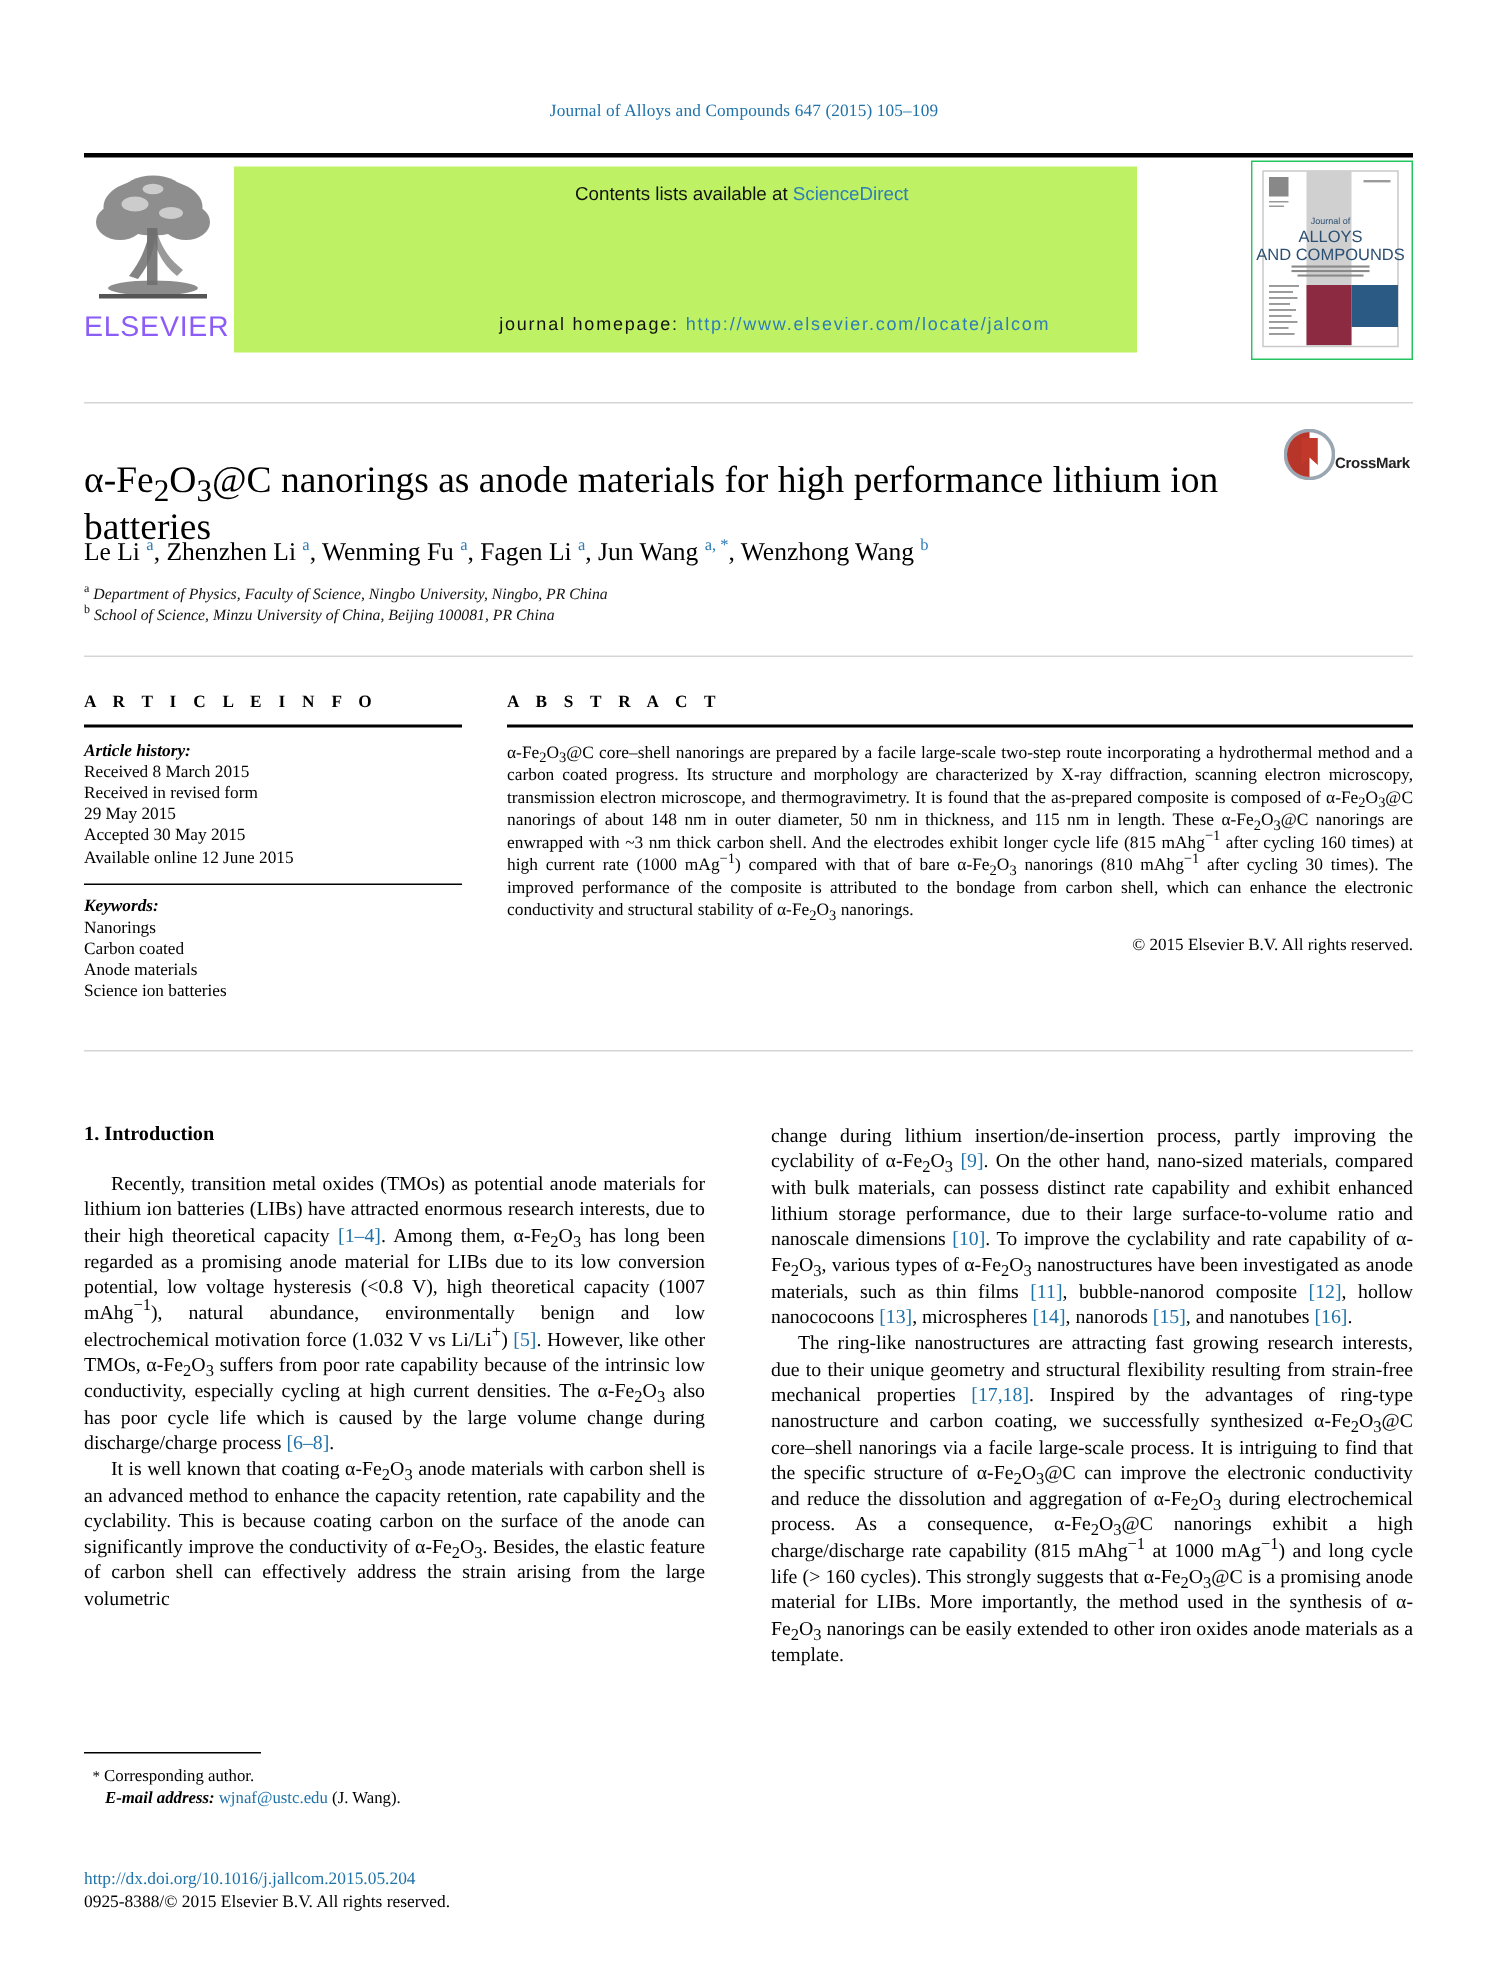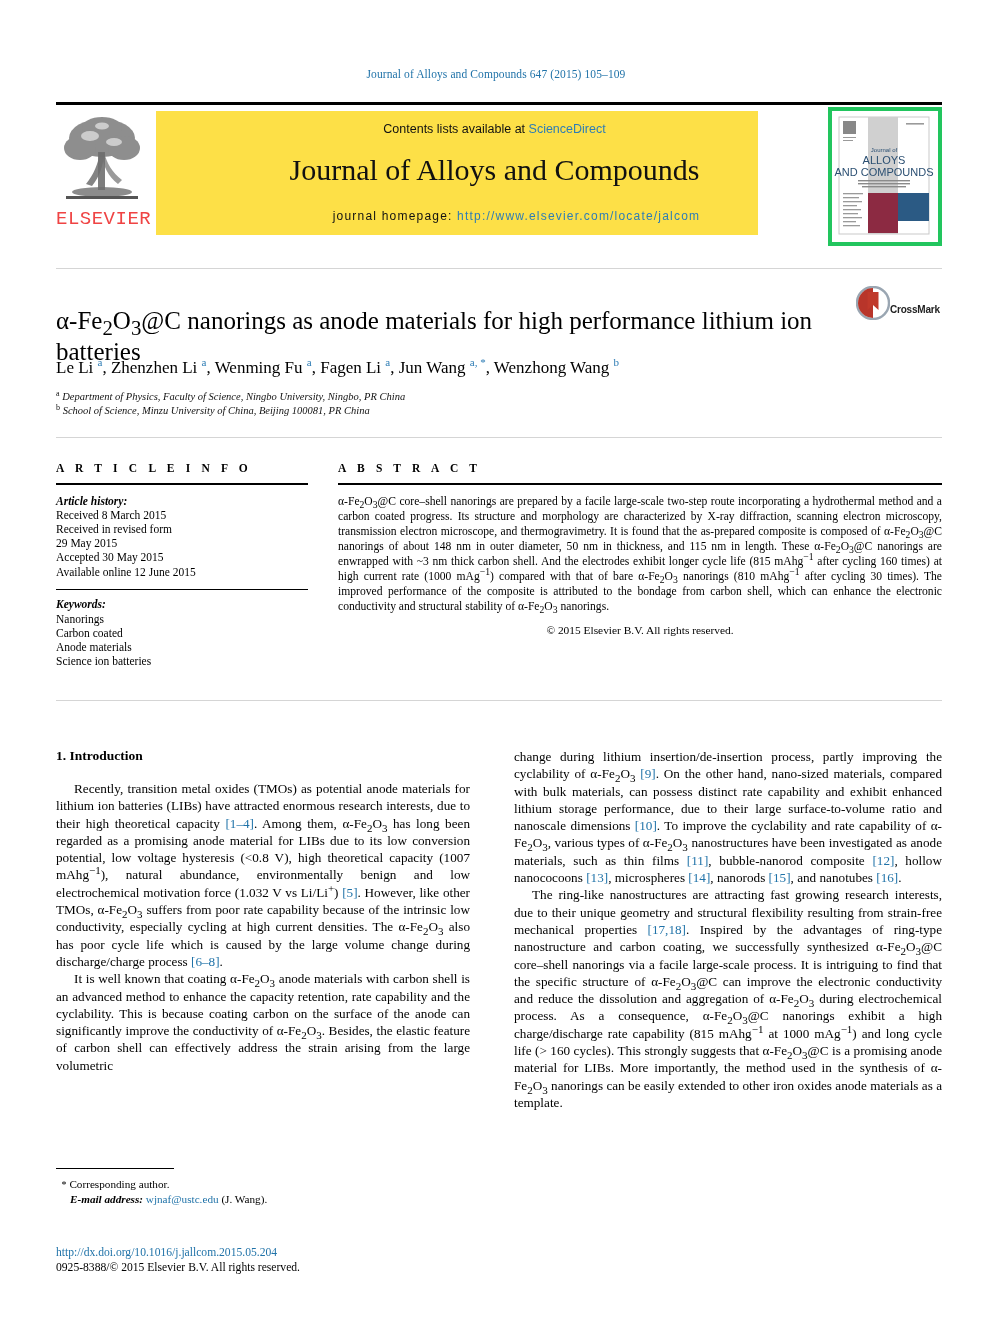--- a/index.html
+++ b/index.html
@@ -62,32 +62,32 @@
     left: 4px; top: 2px;
     width: 84px;
     height: 92px;
     overflow: hidden;
   }
   .elsevier-word {
     position: absolute;
     left: 0; top: 98px;
     width: 92px;
     text-align: center;
-    font-family: Liberation Mono, monospace;
+    font-family: Liberation Sans, sans-serif;
     font-size: 19px;
     letter-spacing: 0.5px;
-    color: #ef4444;
+    color: #8b5cf6;
   }
   .masthead-center {
     position: absolute;
     left: 100px;
     top: 9px;
     width: 602px;
     height: 124px;
-    background: #fde047;
+    background: #bef264;
   }
   .contents-line {
     position: absolute;
     top: 11px;
     left: 0;
     width: 677px;
     text-align: center;
     font-family: "Liberation Sans", sans-serif;
     font-size: 12.5px;
     color: #111;
@@ -119,21 +119,21 @@
   }
   .homepage-line .url {
     color: #2e7db5;
   }
   .cover-thumb {
     position: absolute;
     right: 0;
     top: 5px;
     width: 106px;
     height: 131px;
-    border: 4px solid #22c55e;
+    border: 1px solid #22c55e;
     background: #fff;
     overflow: hidden;
   }
 
   
   .title-rule-top {
     position: absolute;
     left: 56px;
     top: 268px;
     width: 886px;
@@ -261,21 +261,21 @@
   }
   .abstract-text {
     font-family: "Liberation Serif", serif;
     font-size: 11.6px;
     line-height: 15.1px;
     text-align: justify;
     color: #000;
   }
   .copyright {
     margin-top: 10px;
-    text-align: center;
+    text-align: right;
     font-family: "Liberation Serif", serif;
     font-size: 11.4px;
   }
 
   
   .col-left {
     position: absolute;
     left: 56px;
     top: 748px;
     width: 414px;
@@ -383,21 +383,20 @@
           <rect x="6" y="84" width="72" height="3" fill="#555"></rect>
         </svg>
       </div>
       <div class="elsevier-word">ELSEVIER</div>
     </div>
 
     <div class="masthead-center">
       <div class="contents-line">
         <span>Contents lists available at </span><span class="sd">ScienceDirect</span>
       </div>
-      <div class="journal-title">Journal of Alloys and Compounds</div>
       <div class="homepage-line">
         <span>journal homepage: </span><span class="url">http://www.elsevier.com/locate/jalcom</span>
       </div>
     </div>
 
     <div class="cover-thumb">
       <svg width="104" height="129" viewBox="0 0 104 129" xmlns="http://www.w3.org/2000/svg">
         <rect x="0" y="0" width="104" height="129" fill="#ffffff"></rect>
         <rect x="7" y="6" width="90" height="117" fill="#ffffff" stroke="#c9c9c9" stroke-width="1"></rect>
         <rect x="36" y="6" width="30" height="117" fill="#d0d0d0"></rect>

